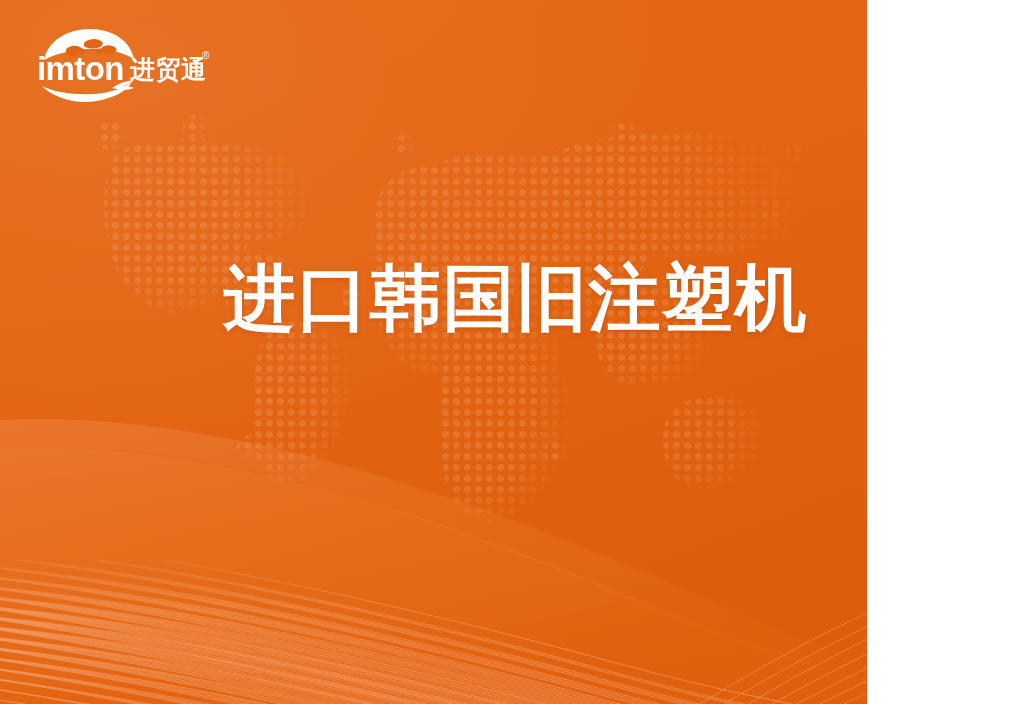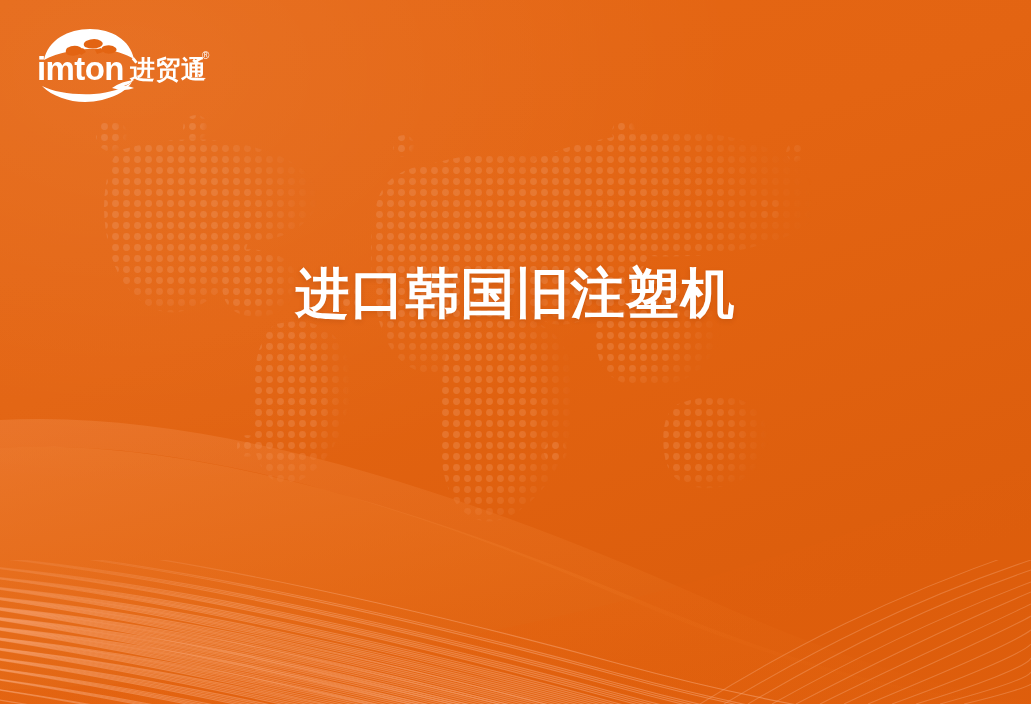--- a/index.html
+++ b/index.html
@@ -4,21 +4,21 @@
 <title>进口韩国旧注塑机报关一般贸易程序</title>
 <style>
   * { margin:0; padding:0; box-sizing:border-box; }
   html, body {
     width:1031px; height:704px;
     overflow:hidden;
     font-family:"Liberation Sans", sans-serif;
   }
   #banner {
     position:relative;
-    width:1031px; height:704px;
+    width:867px; height:704px;
     background:#0369a1;
     overflow:hidden;
   }
   .layer { position:absolute; top:0; left:0; width:1031px; height:704px; }
   .layer svg { display:block; width:1031px; height:704px; }
 
   
   #logo {
     position:absolute;
     left:34px; top:26px;
@@ -31,22 +31,22 @@
   #headline {
     position:absolute;
     left:0; top:236px;
     width:1031px;
     z-index:30;
     text-align:center;
     color:#ffffff;
   }
   .hl-line {
     display:block;
-    font-family:Liberation Mono, monospace;
-    font-size:54px;
+    font-family:Liberation Sans, sans-serif;
+    font-size:72px;
     font-weight:bold;
     line-height:124px;
     letter-spacing:1px;
     white-space:nowrap;
     text-shadow:0 2px 5px rgba(120,45,0,0.18);
   }
 </style>
 </head>
 <body>
 

